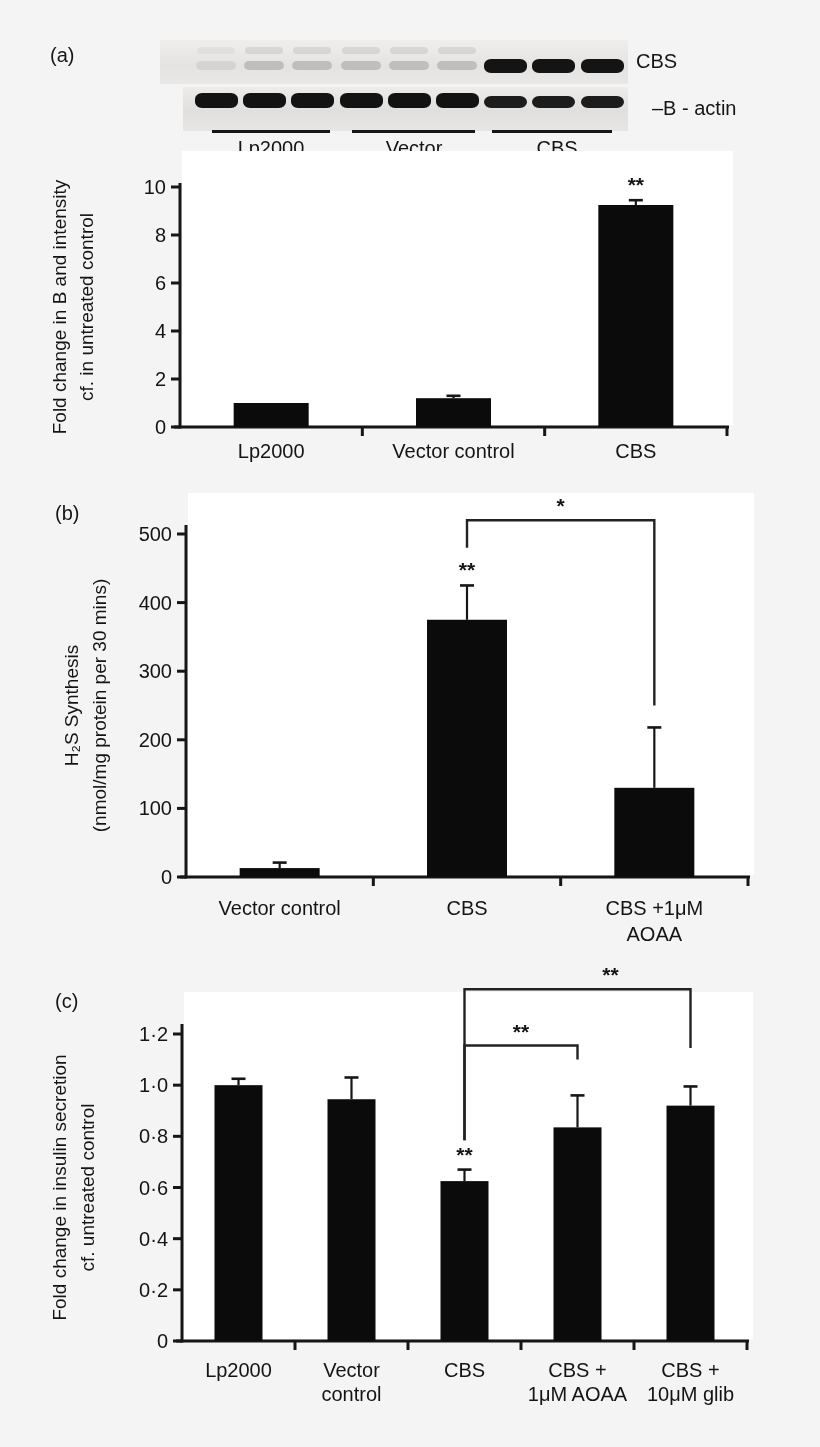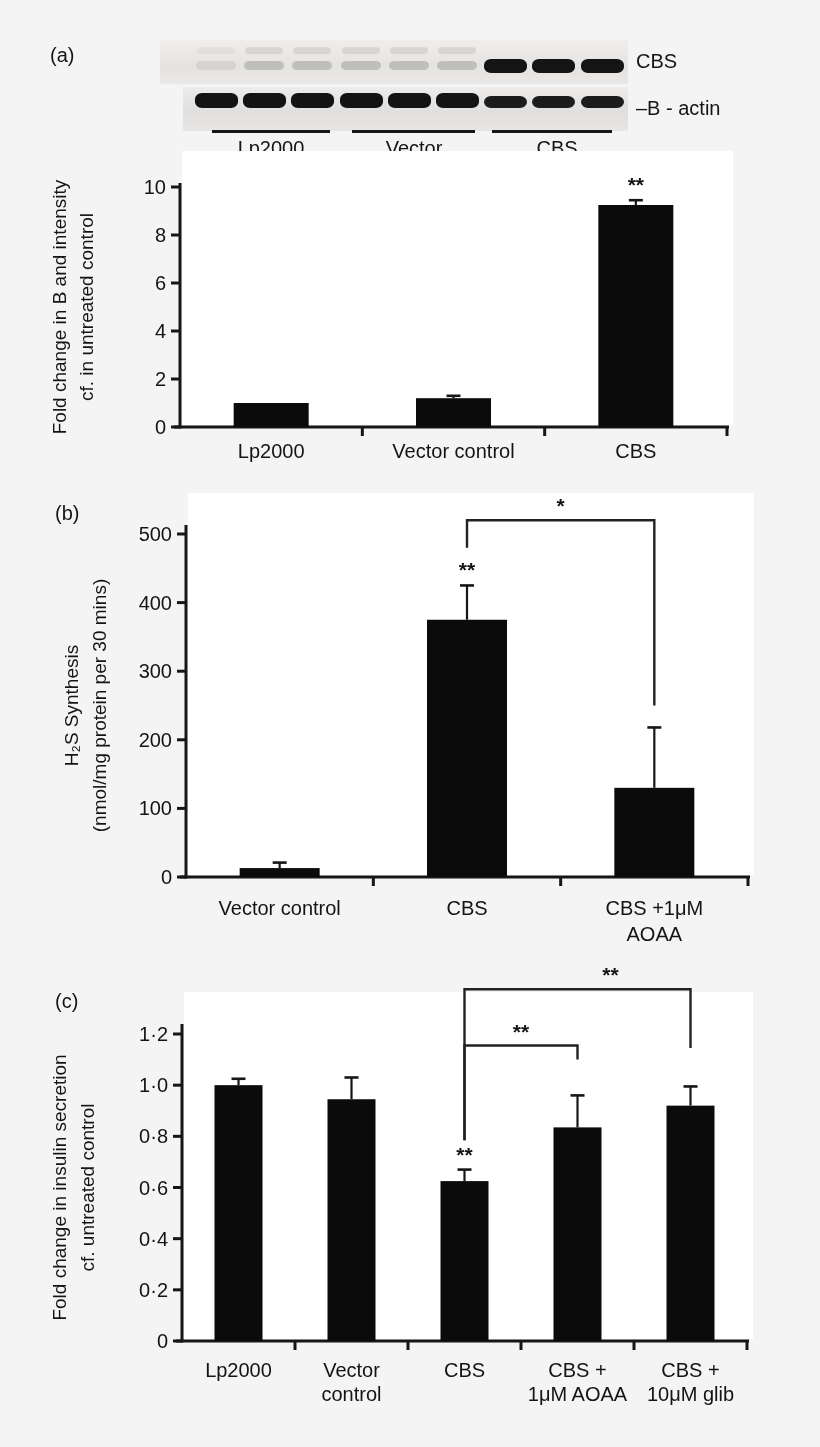--- a/index.html
+++ b/index.html
@@ -54,21 +54,21 @@
         <div class="band" style="left: 60.2px; top: 6px; width: 43px; height: 15px; background: rgb(19, 19, 19);"></div>
         <div class="band" style="left: 108.4px; top: 6px; width: 43px; height: 15px; background: rgb(19, 19, 19);"></div>
         <div class="band" style="left: 156.6px; top: 6px; width: 43px; height: 15px; background: rgb(19, 19, 19);"></div>
         <div class="band" style="left: 204.8px; top: 6px; width: 43px; height: 15px; background: rgb(19, 19, 19);"></div>
         <div class="band" style="left: 253px; top: 6px; width: 43px; height: 15px; background: rgb(19, 19, 19);"></div>
         <div class="band" style="left: 301.2px; top: 9px; width: 43px; height: 12px; background: rgb(28, 28, 28);"></div>
         <div class="band" style="left: 349.4px; top: 9px; width: 43px; height: 12px; background: rgb(28, 28, 28);"></div>
         <div class="band" style="left: 397.6px; top: 9px; width: 43px; height: 12px; background: rgb(28, 28, 28);"></div>
       </div>
     <div class="blot-side-label" style="top:50px;">CBS</div>
-    <div class="blot-side-label" style="top:97px;">–B - actin</div>
+    <div class="blot-side-label" style="top:97px;margin-left:16px;">–B - actin</div>
 
     <div class="blot-underline" style="left:212px;width:118px;"></div>
     <div class="blot-underline" style="left:352px;width:123px;"></div>
     <div class="blot-underline" style="left:492px;width:120px;"></div>
 
     <div class="blot-group-label" style="left:271px;">Lp2000</div>
     <div class="blot-group-label" style="left:414px;">Vector</div>
     <div class="blot-group-label" style="left:557px;">CBS</div>
   </div>
 

